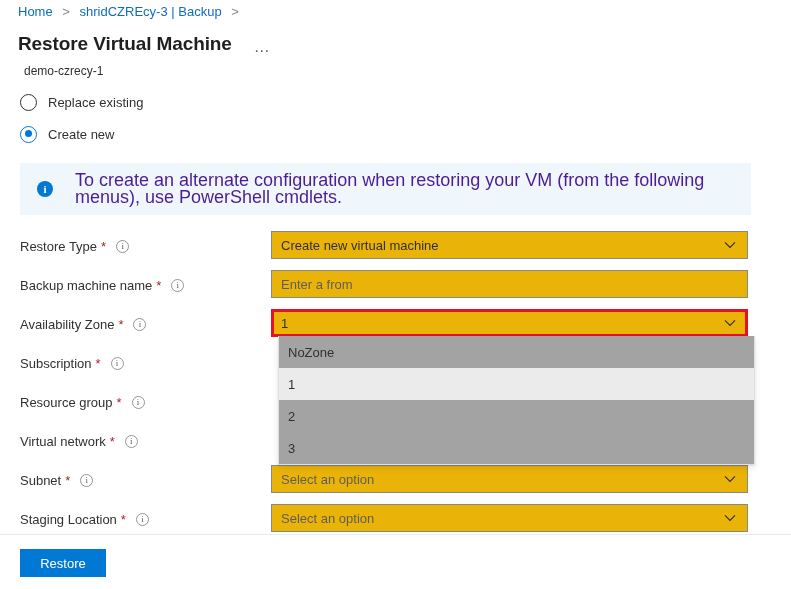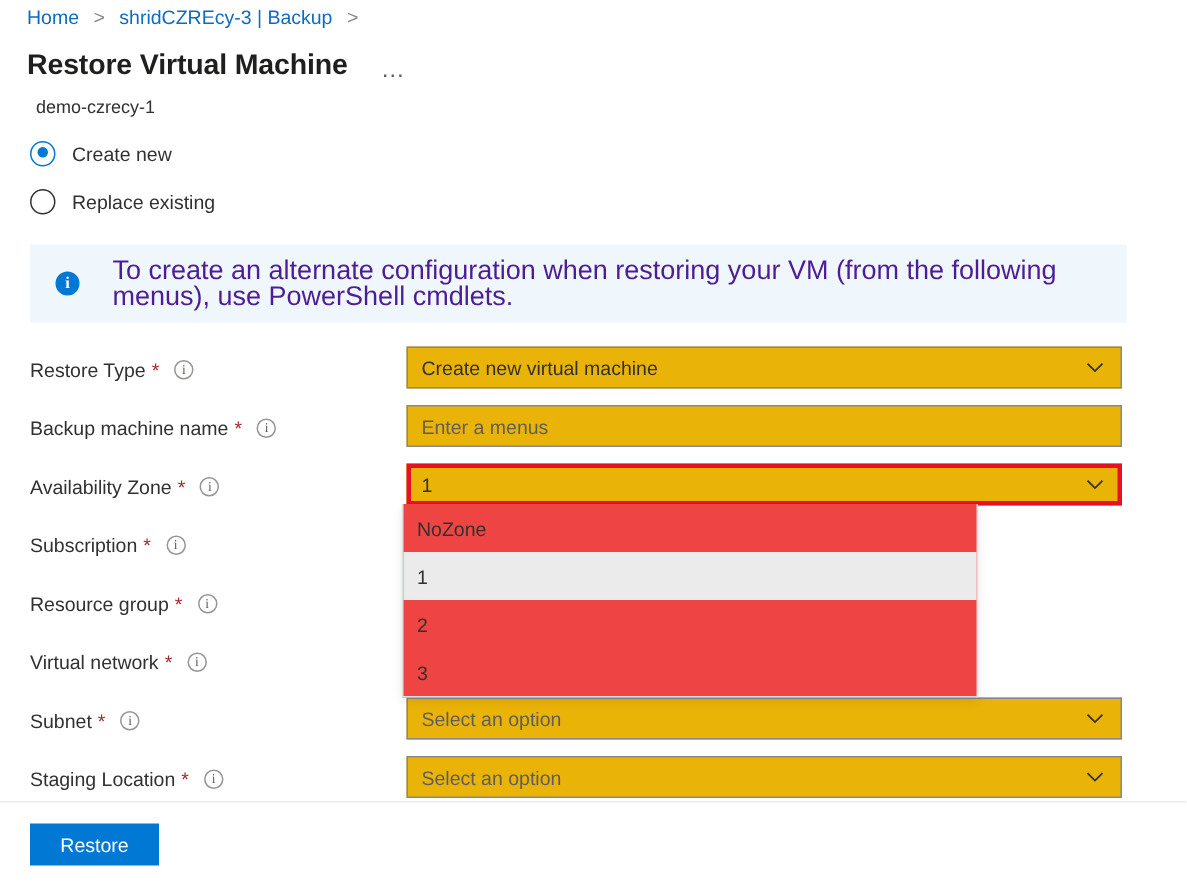--- a/index.html
+++ b/index.html
@@ -222,24 +222,24 @@
   
   .field-control.highlighted {
     border: 3px solid #e81123;
   }
   .field-control.highlighted .control-text { margin-left: 7px; }
   .field-control.highlighted .chev { margin-right: 9px; }
 
   
   .dropdown-popup {
     position: absolute;
-    left: 268px;
+    left: 278px;
     top: 336px;
-    width: 384px;
-    background: #ef4444;
+    width: 477px;
+    background: #a3a3a3;
     border: 1px solid #e1dfdd;
     border-top: none;
     box-sizing: border-box;
     box-shadow: 0 3.2px 7.2px rgba(0,0,0,0.09), 0 0.6px 1.8px rgba(0,0,0,0.07);
     z-index: 20;
   }
   .dd-option {
     height: 32px;
     display: flex;
     align-items: center;
@@ -286,26 +286,26 @@
 </div>
 
 <div class="title-row">
   <span class="page-title">Restore Virtual Machine</span>
   <span class="title-ellipsis">…</span>
 </div>
 <div class="subtitle">demo-czrecy-1</div>
 
 <div class="radio-group">
   <div class="radio-row">
+    <span class="radio-mark off"></span>
+    <span class="radio-label">Replace existing</span>
+  </div>
+  <div class="radio-row">
     <span class="radio-mark on"></span>
     <span class="radio-label">Create new</span>
-  </div>
-  <div class="radio-row">
-    <span class="radio-mark off"></span>
-    <span class="radio-label">Replace existing</span>
   </div>
 </div>
 
 <div class="info-banner">
   <span class="info-icon">i</span>
   <span class="info-text">To create an alternate configuration when restoring your VM (from the following menus), use PowerShell cmdlets.</span>
 </div>
 
 <div class="form">
 
@@ -325,21 +325,21 @@
     </div>
   </div>
 
   <div class="field-row">
     <div class="field-label">
       <span>Backup machine name</span>
       <span class="req-star">*</span>
       <span class="info-circle">i</span>
     </div>
     <div class="field-control textbox">
-      <span class="control-text placeholder">Enter a menus</span>
+      <span class="control-text placeholder">Enter a from</span>
     </div>
   </div>
 
   <div class="field-row">
     <div class="field-label">
       <span>Availability Zone</span>
       <span class="req-star">*</span>
       <span class="info-circle">i</span>
     </div>
     <div class="field-control highlighted">

